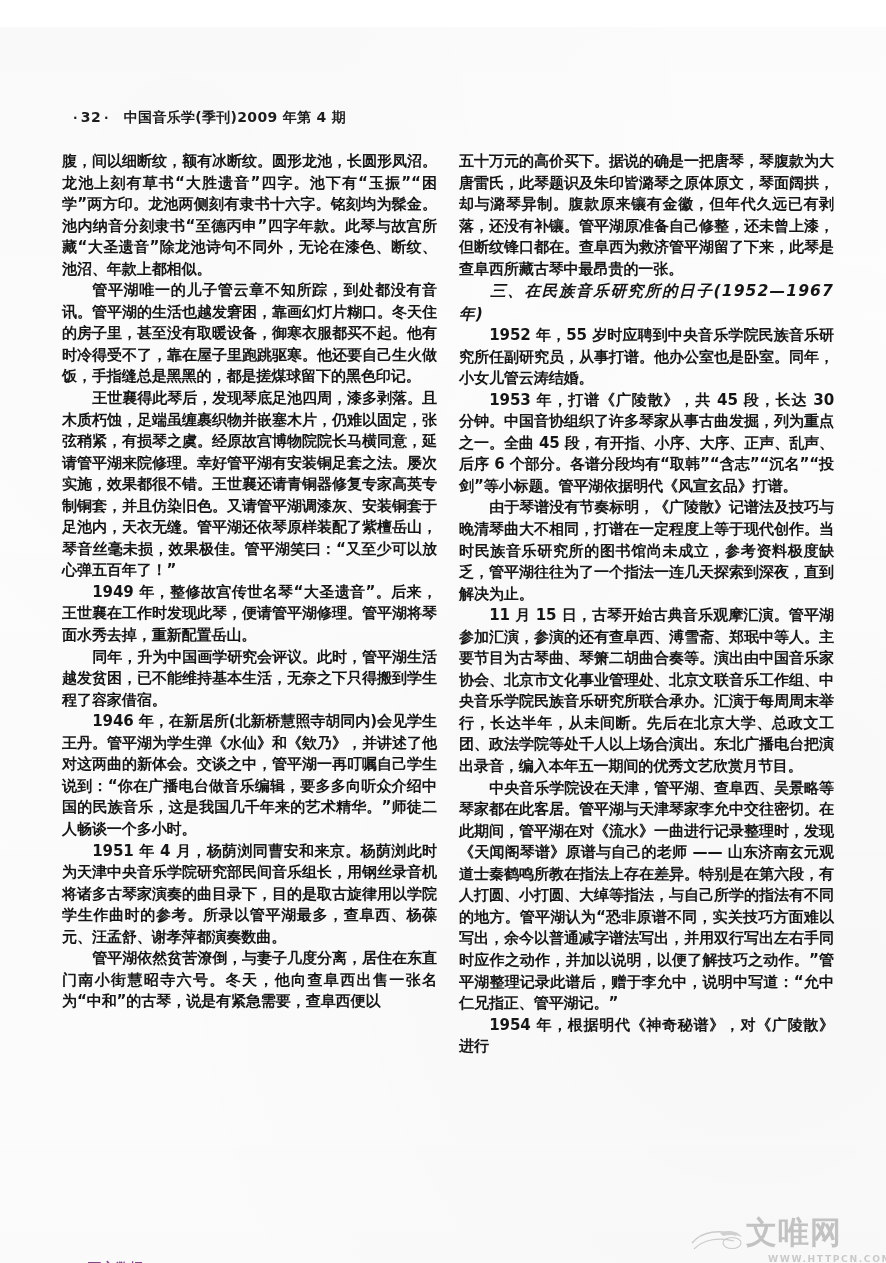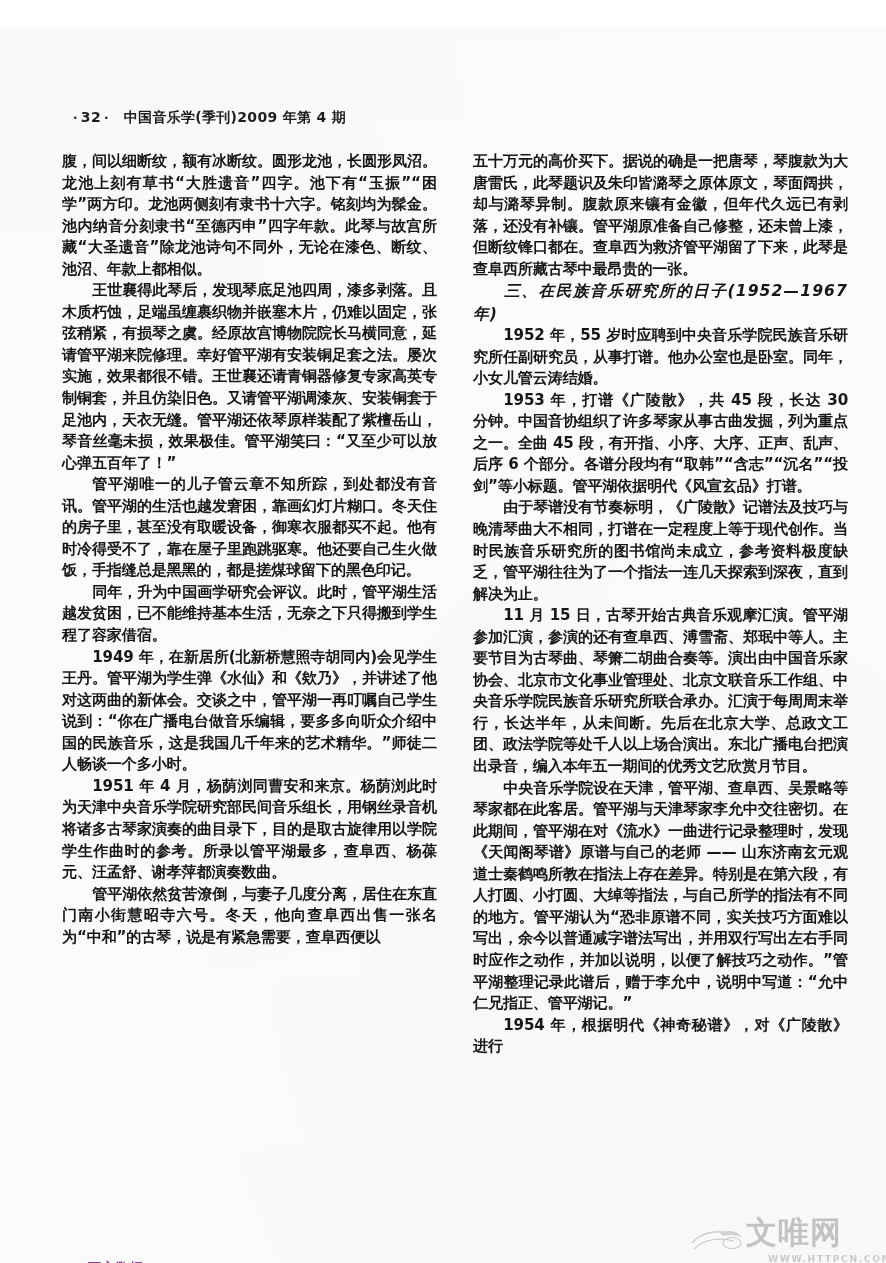--- a/index.html
+++ b/index.html
@@ -66,21 +66,21 @@
   }
 
   
   .columns {
     position: absolute;
     left: 62px;
     top: 124px;
     width: 772px;
     height: 1090px;
     display: flex;
-    gap: 36px;
+    gap: 22px;
     z-index: 3;
   }
   .col {
     width: 375px;
     flex: 0 0 375px;
   }
   .col p,
   .col h2 {
     margin: 0;
     color: #161616;
@@ -164,24 +164,25 @@
 <div class="page">
 
   <div class="running-head">
     <span class="folio-dot">·</span><span class="folio-num">32</span><span class="folio-dot">·</span><span class="head-title">中国音乐学(季刊)2009 年第 4 期</span>
   </div>
 
   <div class="columns">
 
     <div class="col">
       <p>腹，间以细断纹，额有冰断纹。圆形龙池，长圆形凤沼。龙池上刻有草书“大胜遗音”四字。池下有“玉振”“困学”两方印。龙池两侧刻有隶书十六字。铭刻均为髹金。池内纳音分刻隶书“至德丙申”四字年款。此琴与故宫所藏“大圣遗音”除龙池诗句不同外，无论在漆色、断纹、池沼、年款上都相似。</p>
+      <p class="indent">管平湖唯一的儿子管云章不知所踪，到处都没有音讯。管平湖的生活也越发窘困，靠画幻灯片糊口。冬天住的房子里，甚至没有取暖设备，御寒衣服都买不起。他有时冷得受不了，靠在屋子里跑跳驱寒。他还要自己生火做饭，手指缝总是黑黑的，都是搓煤球留下的黑色印记。</p>
       <p class="indent">王世襄得此琴后，发现琴底足池四周，漆多剥落。且木质朽蚀，足端虽缠裹织物并嵌塞木片，仍难以固定，张弦稍紧，有损琴之虞。经原故宫博物院院长马横同意，延请管平湖来院修理。幸好管平湖有安装铜足套之法。屡次实施，效果都很不错。王世襄还请青铜器修复专家高英专制铜套，并且仿染旧色。又请管平湖调漆灰、安装铜套于足池内，天衣无缝。管平湖还依琴原样装配了紫檀岳山，琴音丝毫未损，效果极佳。管平湖笑曰：“又至少可以放心弹五百年了！”</p>
-      <p class="indent">管平湖唯一的儿子管云章不知所踪，到处都没有音讯。管平湖的生活也越发窘困，靠画幻灯片糊口。冬天住的房子里，甚至没有取暖设备，御寒衣服都买不起。他有时冷得受不了，靠在屋子里跑跳驱寒。他还要自己生火做饭，手指缝总是黑黑的，都是搓煤球留下的黑色印记。</p>
+      <p class="indent">1949 年，整修故宫传世名琴“大圣遗音”。后来，王世襄在工作时发现此琴，便请管平湖修理。管平湖将琴面水秀去掉，重新配置岳山。</p>
       <p class="indent">同年，升为中国画学研究会评议。此时，管平湖生活越发贫困，已不能维持基本生活，无奈之下只得搬到学生程了容家借宿。</p>
-      <p class="indent">1949 年，在新居所(北新桥慧照寺胡同内)会见学生王丹。管平湖为学生弹《水仙》和《欸乃》，并讲述了他对这两曲的新体会。交谈之中，管平湖一再叮嘱自己学生说到：“你在广播电台做音乐编辑，要多多向听众介绍中国的民族音乐，这是我国几千年来的艺术精华。”师徒二人畅谈一个多小时。</p>
+      <p class="indent">1946 年，在新居所(北新桥慧照寺胡同内)会见学生王丹。管平湖为学生弹《水仙》和《欸乃》，并讲述了他对这两曲的新体会。交谈之中，管平湖一再叮嘱自己学生说到：“你在广播电台做音乐编辑，要多多向听众介绍中国的民族音乐，这是我国几千年来的艺术精华。”师徒二人畅谈一个多小时。</p>
       <p class="indent">1951 年 4 月，杨荫浏同曹安和来京。杨荫浏此时为天津中央音乐学院研究部民间音乐组长，用钢丝录音机将诸多古琴家演奏的曲目录下，目的是取古旋律用以学院学生作曲时的参考。所录以管平湖最多，查阜西、杨葆元、汪孟舒、谢孝萍都演奏数曲。</p>
       <p class="indent">管平湖依然贫苦潦倒，与妻子几度分离，居住在东直门南小街慧昭寺六号。冬天，他向查阜西出售一张名为“中和”的古琴，说是有紧急需要，查阜西便以</p>
     </div>
 
     <div class="col">
       <p>五十万元的高价买下。据说的确是一把唐琴，琴腹款为大唐雷氏，此琴题识及朱印皆潞琴之原体原文，琴面阔拱，却与潞琴异制。腹款原来镶有金徽，但年代久远已有剥落，还没有补镶。管平湖原准备自己修整，还未曾上漆，但断纹锋口都在。查阜西为救济管平湖留了下来，此琴是查阜西所藏古琴中最昂贵的一张。</p>
       <h2>三、在民族音乐研究所的日子(1952—1967 年)</h2>
       <p class="indent">1952 年，55 岁时应聘到中央音乐学院民族音乐研究所任副研究员，从事打谱。他办公室也是卧室。同年，小女儿管云涛结婚。</p>
       <p class="indent">1953 年，打谱《广陵散》，共 45 段，长达 30 分钟。中国音协组织了许多琴家从事古曲发掘，列为重点之一。全曲 45 段，有开指、小序、大序、正声、乱声、后序 6 个部分。各谱分段均有“取韩”“含志”“沉名”“投剑”等小标题。管平湖依据明代《风宣玄品》打谱。</p>
       <p class="indent">由于琴谱没有节奏标明，《广陵散》记谱法及技巧与晚清琴曲大不相同，打谱在一定程度上等于现代创作。当时民族音乐研究所的图书馆尚未成立，参考资料极度缺乏，管平湖往往为了一个指法一连几天探索到深夜，直到解决为止。</p>

